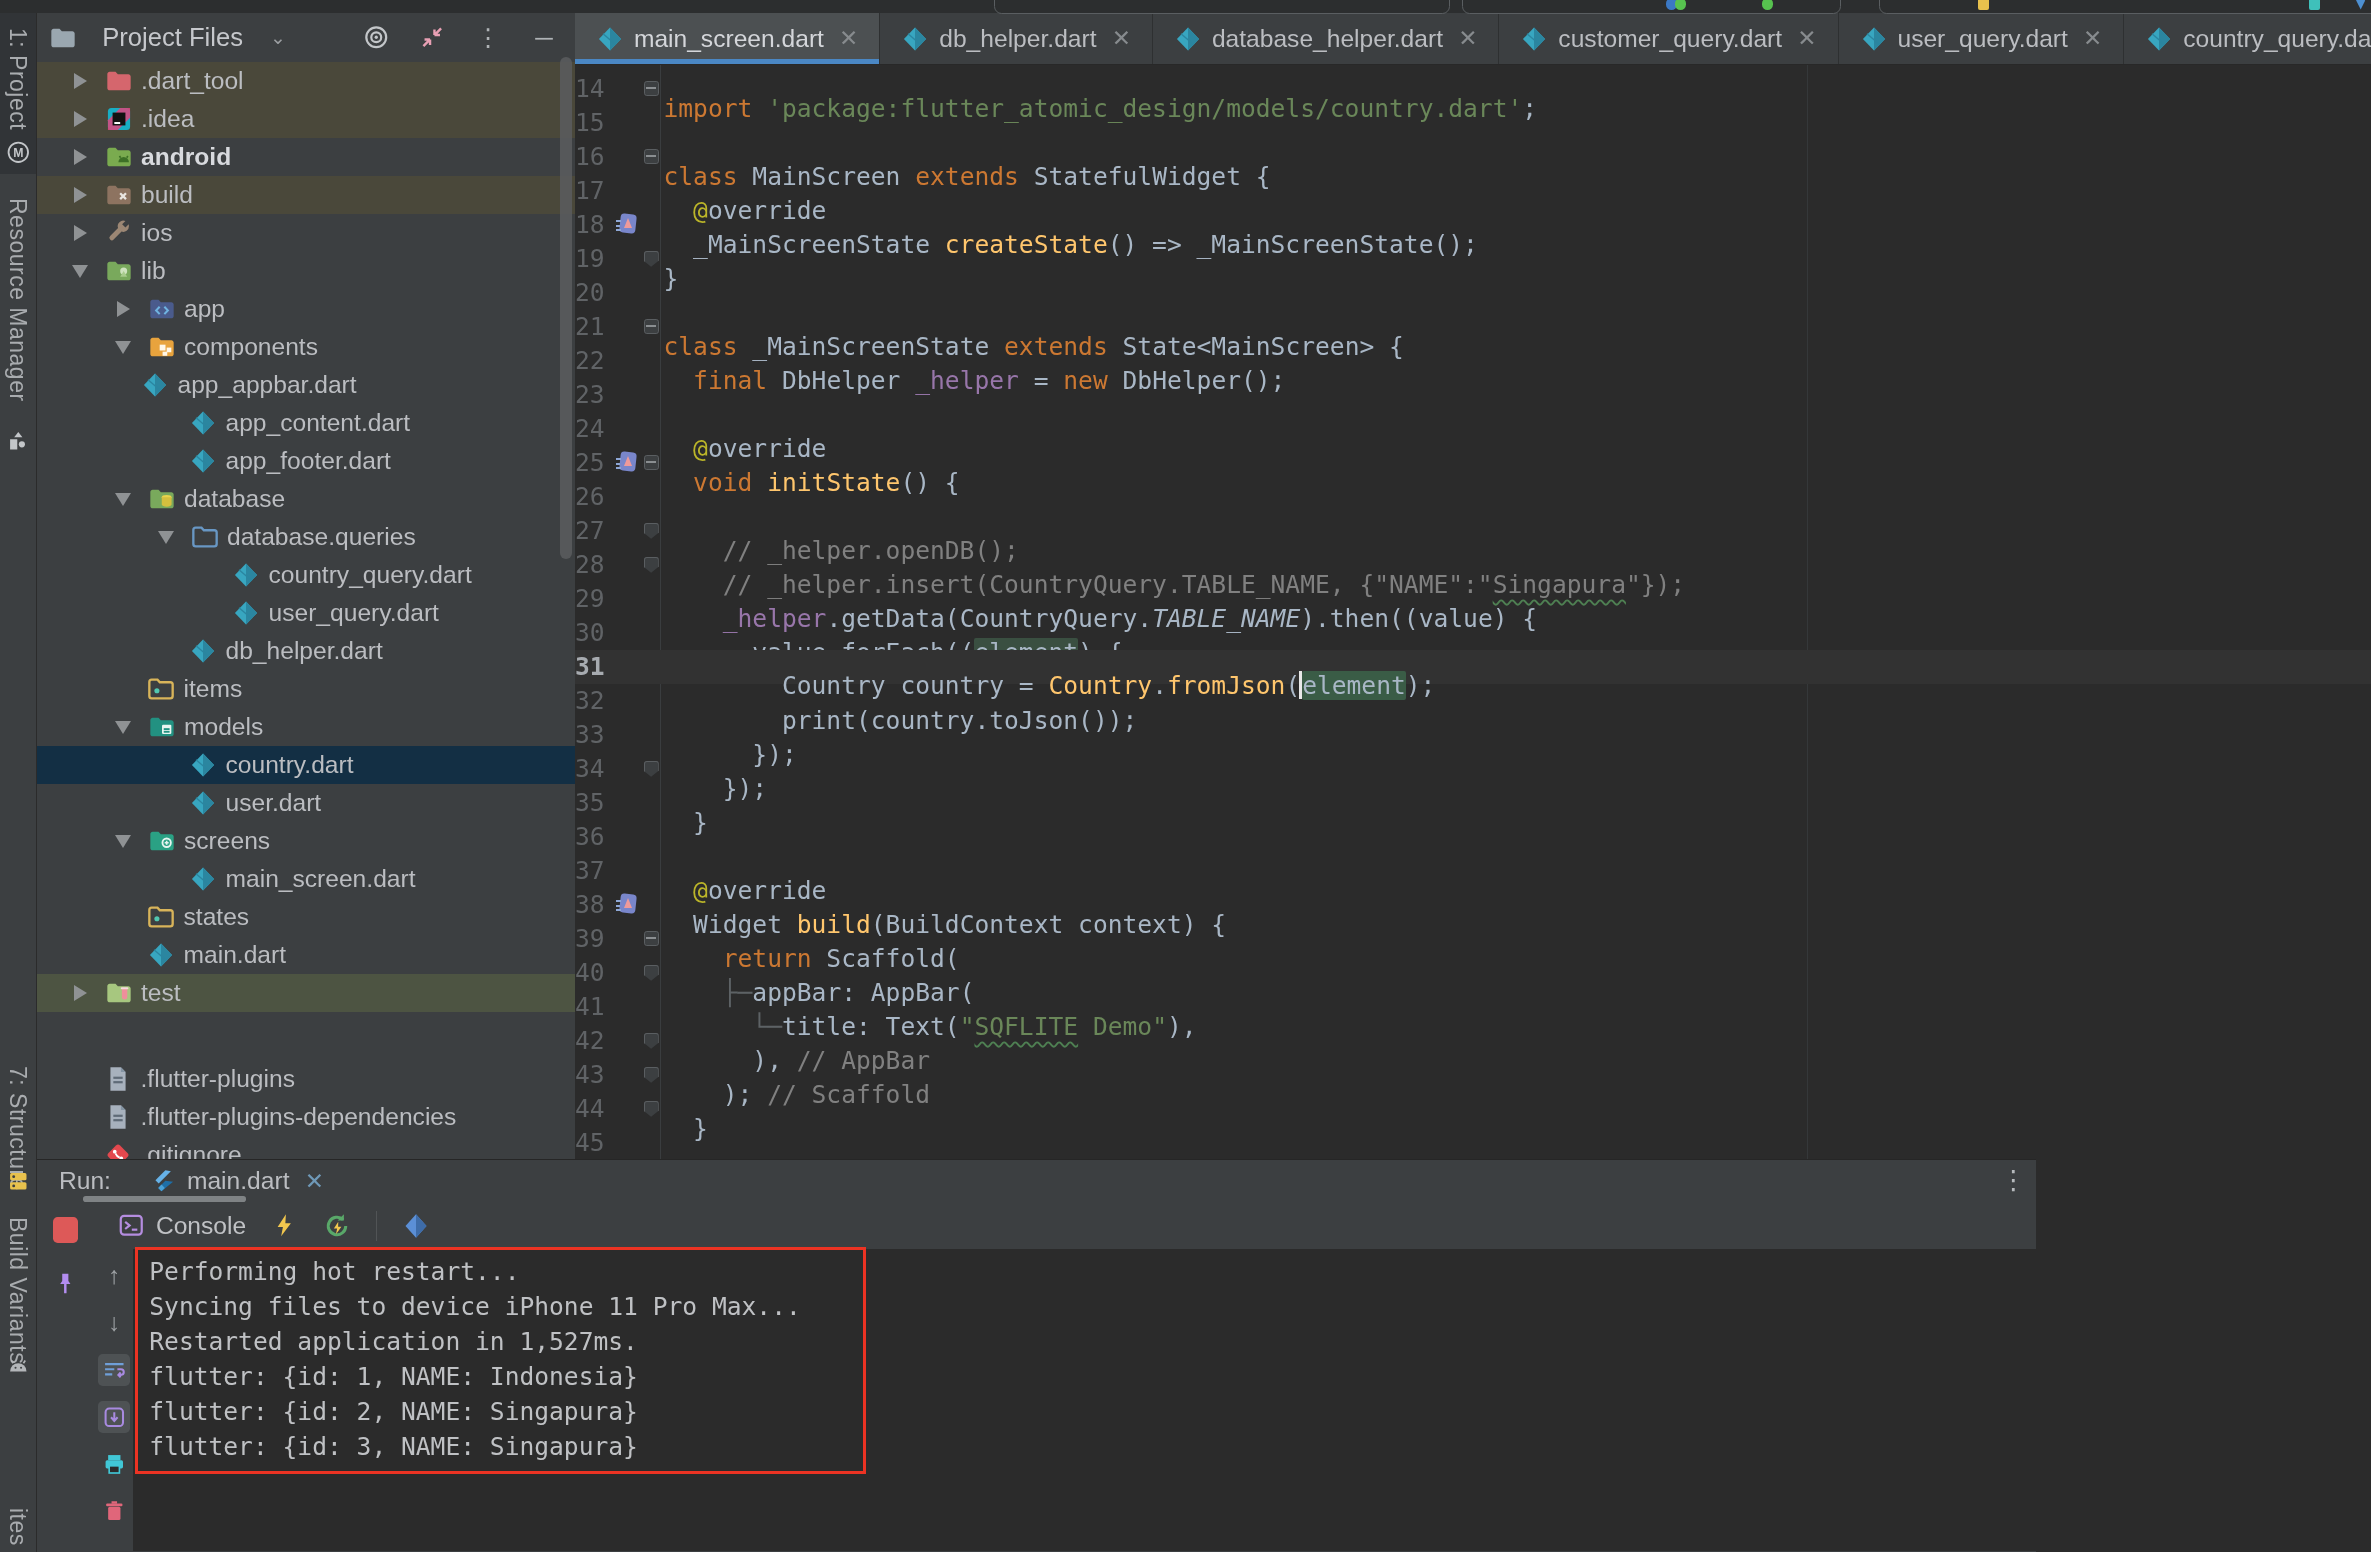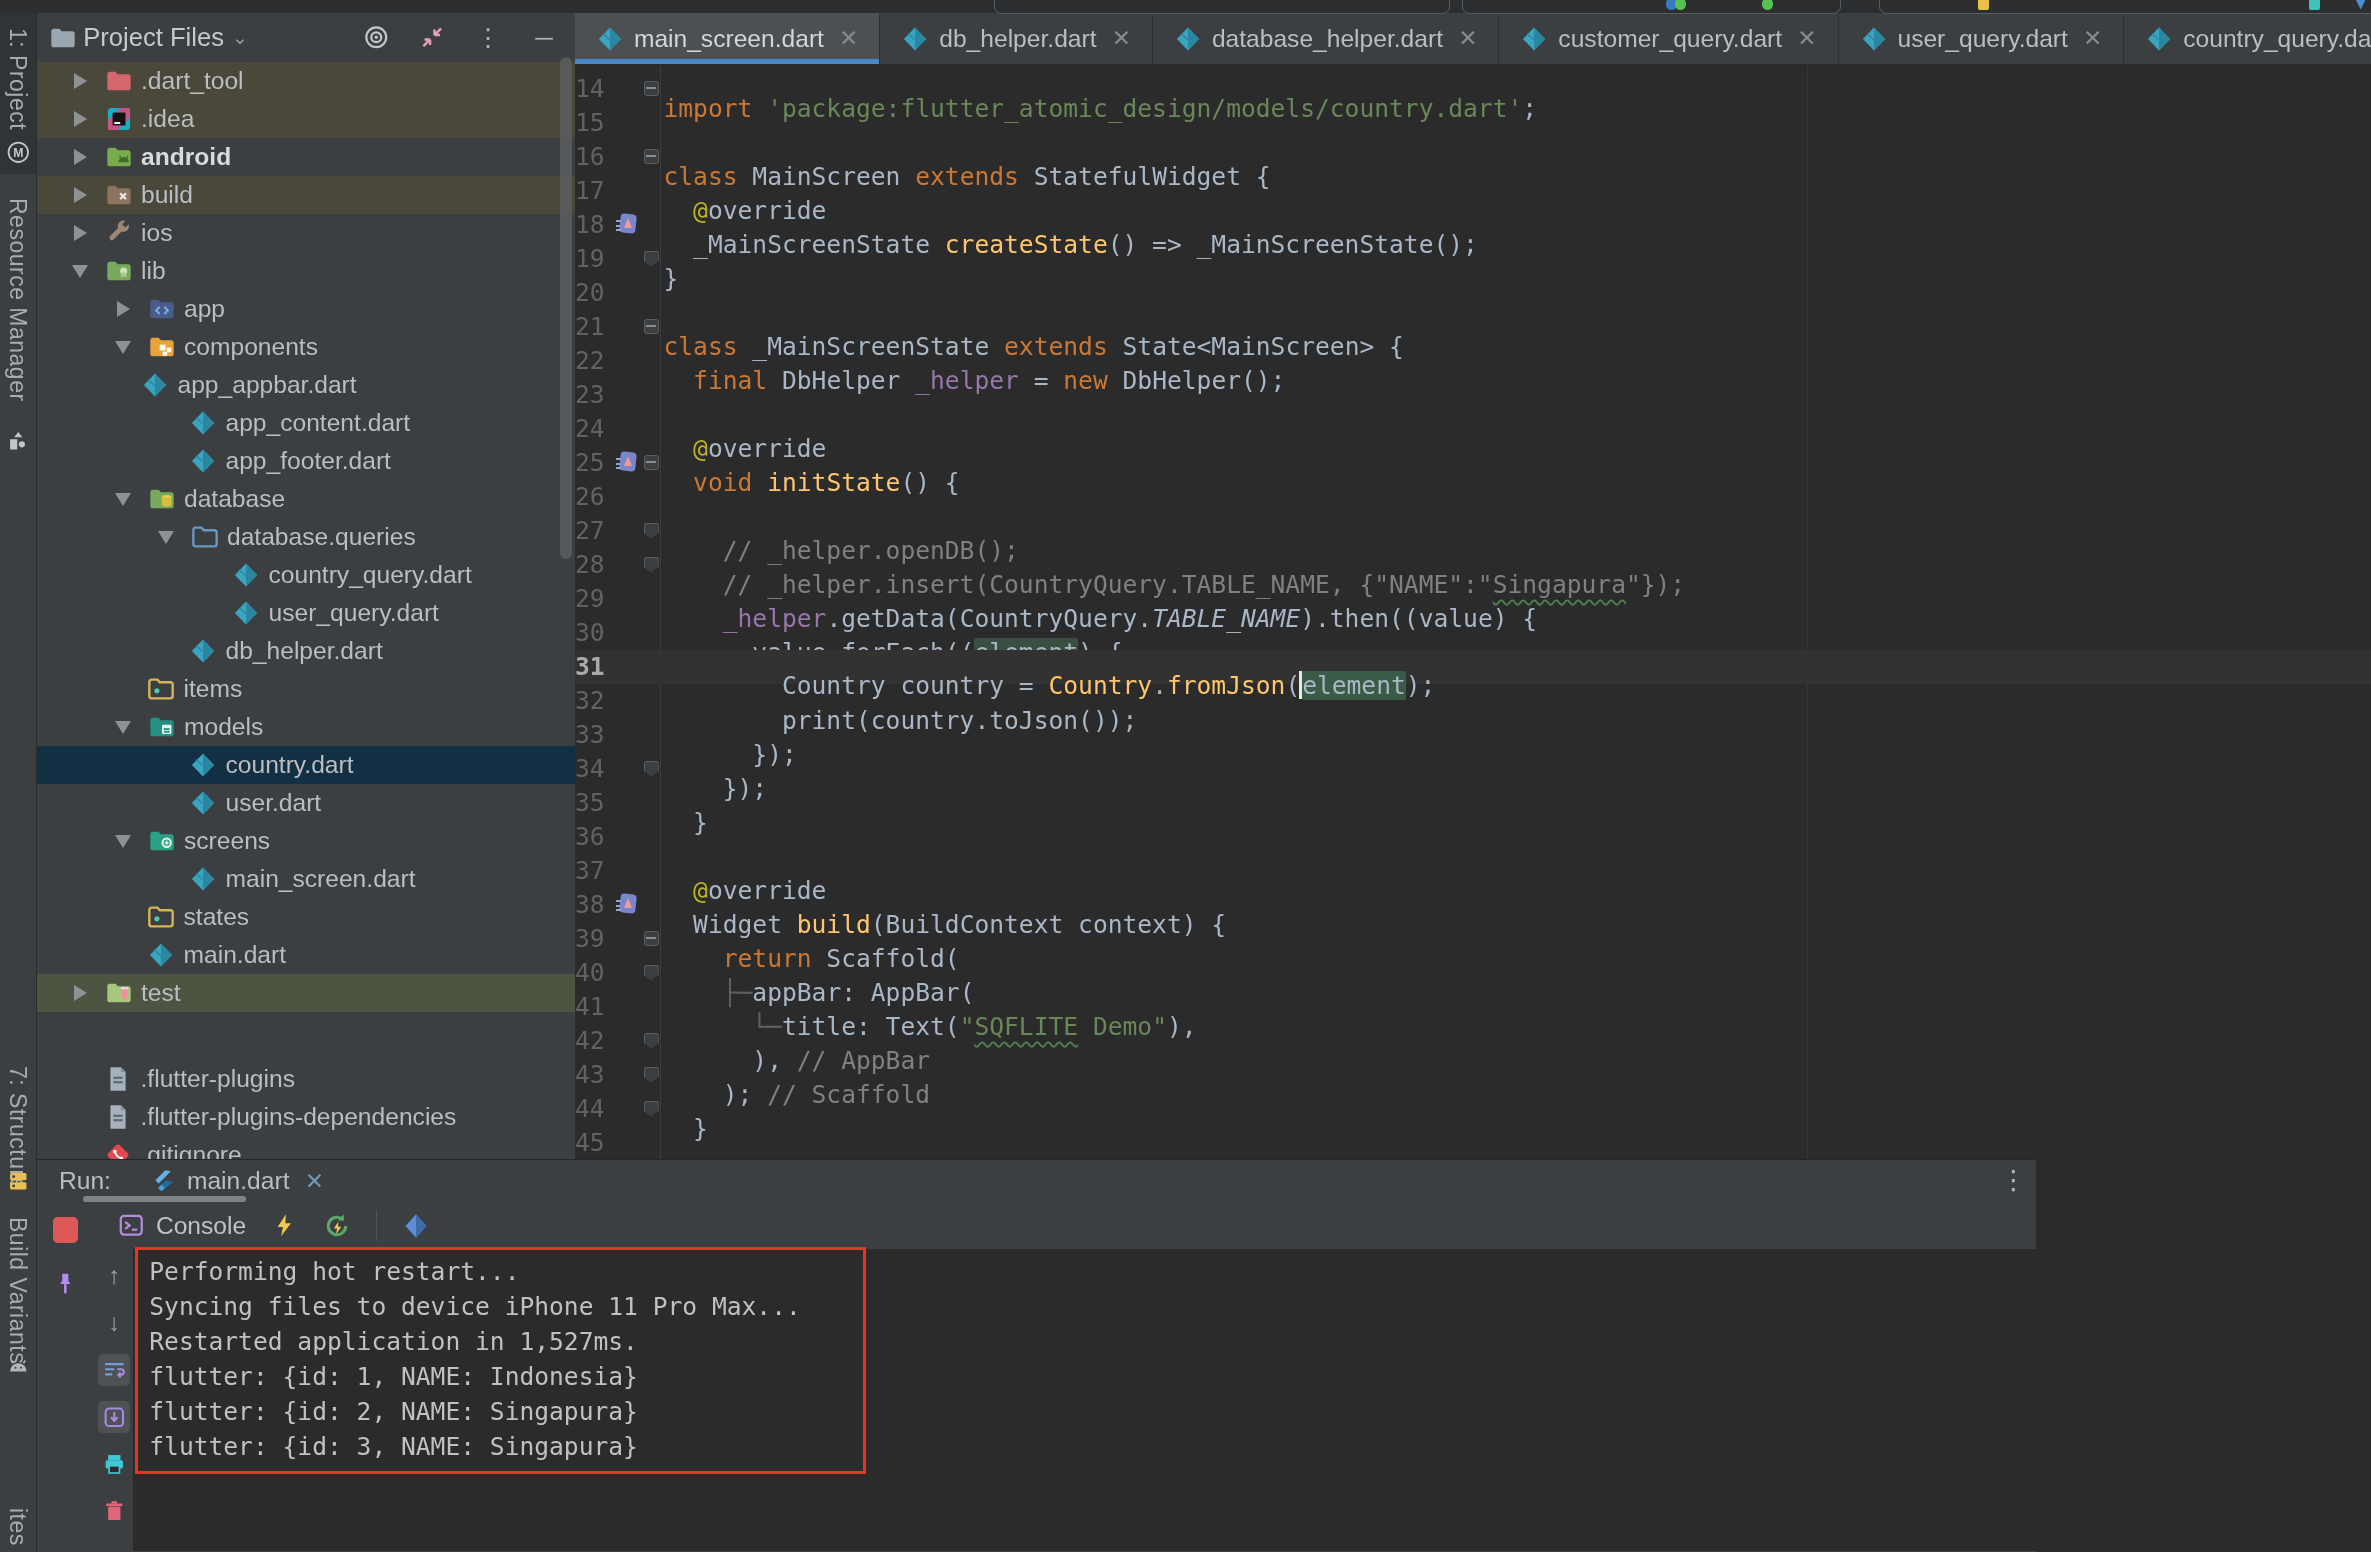--- a/index.html
+++ b/index.html
@@ -10,21 +10,21 @@
   .frag{position:absolute;top:-11.4px;height:23px;border:1.9px solid #5a5e61;border-radius:7.6px;}
   .dotico{position:absolute;top:-1.9px;width:11.4px;height:11.4px;border-radius:50%;}
   
   .leftbar{position:absolute;left:0;top:13.2px;width:36px;height:1539px;background:#3c3f41;border-right:0.9px solid #2b2b2b;z-index:20;}
   .leftbar .seg-active{position:absolute;left:0;top:0;width:36px;height:161px;background:#313437;}
   .vlabel{position:absolute;left:3.8px;writing-mode:vertical-rl;font-size:23px;color:#a9acaf;letter-spacing:0.5px;white-space:nowrap;}
   .lbicon{position:absolute;left:5.7px;width:24.6px;height:24.6px;}
   
   .project{position:absolute;left:36px;top:13.2px;width:539px;height:1146px;background:#3c3f41;border-right:0.9px solid #282828;overflow:hidden;}
   .proj-header{height:49px;display:flex;align-items:center;padding:0 17px 0 13.2px;}
-  .proj-title{display:flex;align-items:center;gap:6px;font-size:25.6px;color:#c6c8cc;}
+  .proj-title{display:flex;align-items:center;gap:25px;font-size:25.6px;color:#c6c8cc;}
   .hdr-icons{margin-left:auto;display:flex;align-items:center;gap:28px;}
   .hdr-icons .hic{width:28px;height:28px;display:flex;align-items:center;justify-content:center;color:#afb3b6;font-size:24.6px;}
   .chev{color:#9b9ea1;font-size:19px;margin-left:1.9px;}
   .tree{position:relative;}
   .tree-row{height:38px;display:flex;align-items:center;gap:8.5px;font-size:24.6px;color:#bbbdc1;white-space:nowrap;}
   .tree-row.olive{background:#4a483a;}
   .tree-row.greenrow{background:#4d5442;}
   .tree-row.selected{background:#132f44;}
   .tree-row.boldtxt .tlabel{font-weight:bold;color:#d8dade;}
   .arrslot{width:32px;display:flex;justify-content:center;flex:none;}

